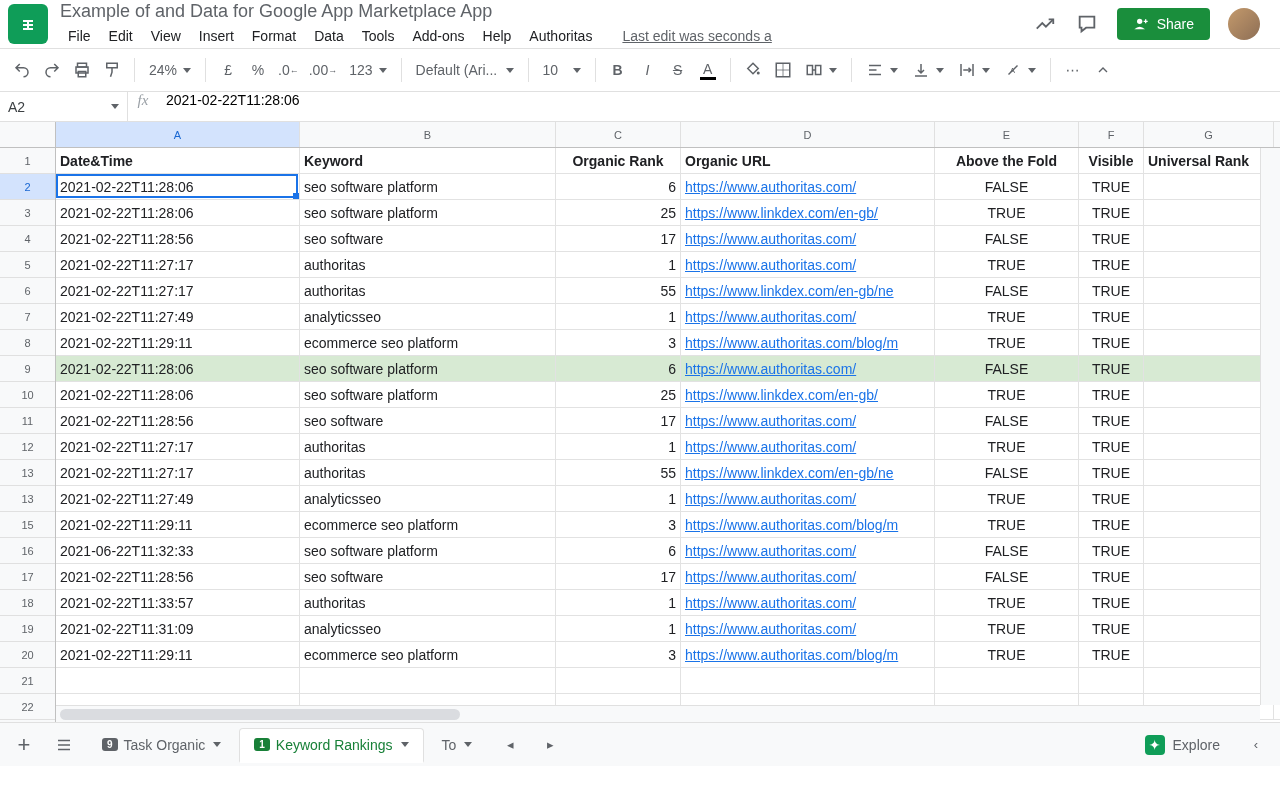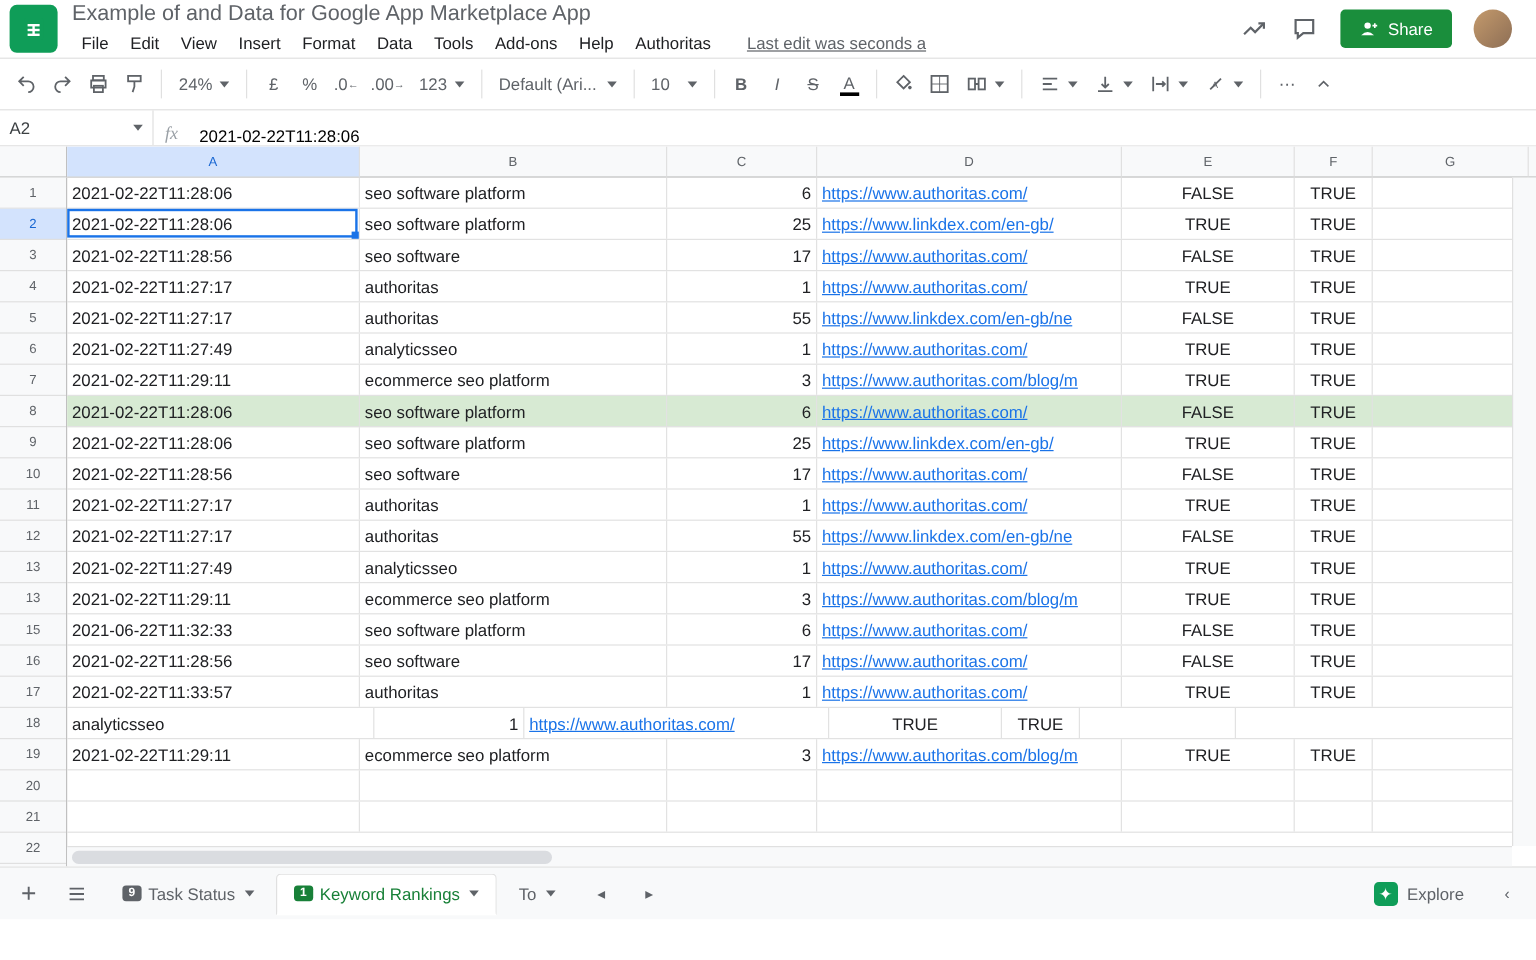--- a/index.html
+++ b/index.html
@@ -14,21 +14,21 @@
   .last-edit { color: #5f6368; font-size: 14px; text-decoration: underline; margin-left: 20px; white-space: nowrap; overflow: hidden; max-width: 180px; }
   .top-actions { display: flex; align-items: center; gap: 18px; padding-right: 12px; }
   .icon-btn { width: 24px; height: 24px; display: flex; align-items: center; justify-content: center; color: #5f6368; cursor: pointer; }
   .share-btn { background: #1a8e3c; color: #fff; font-weight: 500; font-size: 14px; padding: 8px 16px; border-radius: 4px; display: flex; align-items: center; gap: 8px; cursor: pointer; }
   .avatar { width: 32px; height: 32px; border-radius: 50%; background: linear-gradient(135deg,#c49a6c,#8d6e55); }
   .toolbar { display: flex; align-items: center; height: 44px; border-top: 1px solid #e0e0e0; border-bottom: 1px solid #e0e0e0; padding: 0 8px; gap: 2px; }
   .tb-sep { width: 1px; height: 24px; background: #e0e0e0; margin: 0 6px; }
   .tb-btn { min-width: 28px; height: 28px; display: flex; align-items: center; justify-content: center; color: #5f6368; cursor: pointer; padding: 0 4px; border-radius: 2px; font-size: 14px; }
   .tb-drop { display: flex; align-items: center; gap: 4px; padding: 0 6px; }
   .caret { width: 0; height: 0; border-left: 4px solid transparent; border-right: 4px solid transparent; border-top: 5px solid #5f6368; margin-left: 2px; }
-  .fx-bar { display: flex; align-items: flex-end; height: 30px; border-bottom: 1px solid #e0e0e0; }
+  .fx-bar { display: flex; align-items: flex-start; height: 30px; border-bottom: 1px solid #e0e0e0; }
   .name-box { width: 128px; border-right: 1px solid #e0e0e0; height: 100%; display: flex; align-items: center; padding: 0 8px; font-size: 14px; color: #3c4043; position: relative; }
   .name-box .caret { position: absolute; right: 8px; }
   .fx-icon { width: 30px; text-align: center; color: #9aa0a6; font-style: italic; font-family: serif; font-size: 15px; }
   .fx-input { flex: 1; padding: 0 8px; font-size: 14px; border: none; outline: none; }
   .grid-area { position: relative; height: 600px; overflow: hidden; }
   .corner { position: absolute; left: 0; top: 0; width: 56px; height: 26px; background: #f8f9fa; border-right: 1px solid #c0c0c0; border-bottom: 1px solid #c0c0c0; }
   .col-headers { position: absolute; left: 56px; top: 0; right: 0; height: 26px; display: flex; background: #f8f9fa; border-bottom: 1px solid #c0c0c0; }
   .col-h { border-right: 1px solid #e0e0e0; display: flex; align-items: center; justify-content: center; font-size: 11px; color: #5f6368; }
   .col-h.sel { background: #d3e3fd; color: #1967d2; }
   .row-headers { position: absolute; left: 0; top: 26px; width: 56px; bottom: 0; background: #f8f9fa; border-right: 1px solid #c0c0c0; }
@@ -274,20 +274,29 @@
       <div class="row-h">15</div>
       <div class="row-h">16</div>
       <div class="row-h">17</div>
       <div class="row-h">18</div>
       <div class="row-h">19</div>
       <div class="row-h">20</div>
       <div class="row-h">21</div>
       <div class="row-h">22</div>
     </div>
   <div class="cells" id="cells">
+      <div class="row hdr">
+        <div class="cell " style="width: 244px;">Date&amp;Time</div>
+        <div class="cell " style="width: 256px;">Keyword</div>
+        <div class="cell ctr" style="width: 125px;">Organic Rank</div>
+        <div class="cell " style="width: 254px;">Organic URL</div>
+        <div class="cell ctr" style="width: 144px;">Above the Fold</div>
+        <div class="cell ctr" style="width: 65px;">Visible</div>
+        <div class="cell " style="width: 130px;">Universal Rank</div>
+      </div>
       <div class="row">
         <div class="cell " style="width: 244px;">2021-02-22T11:28:06</div>
         <div class="cell " style="width: 256px;">seo software platform</div>
         <div class="cell num" style="width: 125px;">6</div>
         <div class="cell " style="width: 254px;">
           <span class="link">https://www.authoritas.com/</span>
         </div>
         <div class="cell ctr" style="width: 144px;">FALSE</div>
         <div class="cell ctr" style="width: 65px;">TRUE</div>
         <div class="cell " style="width: 130px;"></div>
@@ -462,20 +471,21 @@
         <div class="cell " style="width: 256px;">authoritas</div>
         <div class="cell num" style="width: 125px;">1</div>
         <div class="cell " style="width: 254px;">
           <span class="link">https://www.authoritas.com/</span>
         </div>
         <div class="cell ctr" style="width: 144px;">TRUE</div>
         <div class="cell ctr" style="width: 65px;">TRUE</div>
         <div class="cell " style="width: 130px;"></div>
       </div>
       <div class="row">
+        <div class="cell " style="width: 244px;">2021-02-22T11:31:09</div>
         <div class="cell " style="width: 256px;">analyticsseo</div>
         <div class="cell num" style="width: 125px;">1</div>
         <div class="cell " style="width: 254px;">
           <span class="link">https://www.authoritas.com/</span>
         </div>
         <div class="cell ctr" style="width: 144px;">TRUE</div>
         <div class="cell ctr" style="width: 65px;">TRUE</div>
         <div class="cell " style="width: 130px;"></div>
       </div>
       <div class="row">
@@ -522,21 +532,21 @@
   <div class="tab-btn">
       <svg width="18" height="18" viewBox="0 0 24 24">
         <line x1="4" y1="6" x2="20" y2="6" stroke="#5f6368" stroke-width="2"></line>
         <line x1="4" y1="12" x2="20" y2="12" stroke="#5f6368" stroke-width="2"></line>
         <line x1="4" y1="18" x2="20" y2="18" stroke="#5f6368" stroke-width="2"></line>
       </svg>
     </div>
   <div id="tabs" style="display:flex;gap:4px;align-items:center">
       <div class="sheet-tab">
         <span class="badge">9</span>
-        <span>Task Status</span>
+        <span>Task Organic</span>
         <span class="caret"></span>
       </div>
       <div class="sheet-tab active">
         <span class="badge">1</span>
         <span>Keyword Rankings</span>
         <span class="caret"></span>
       </div>
       <div class="sheet-tab">
         <span>To</span>
         <span class="caret"></span>

